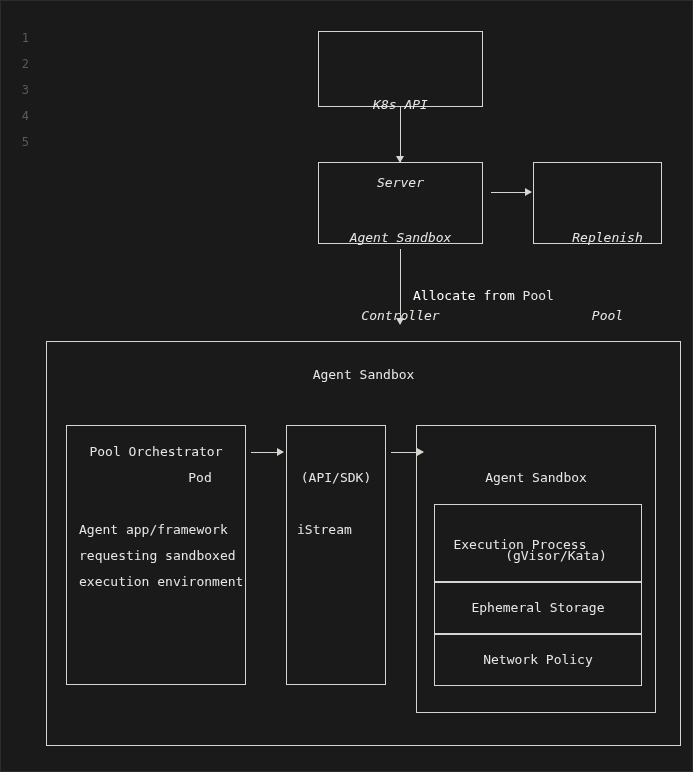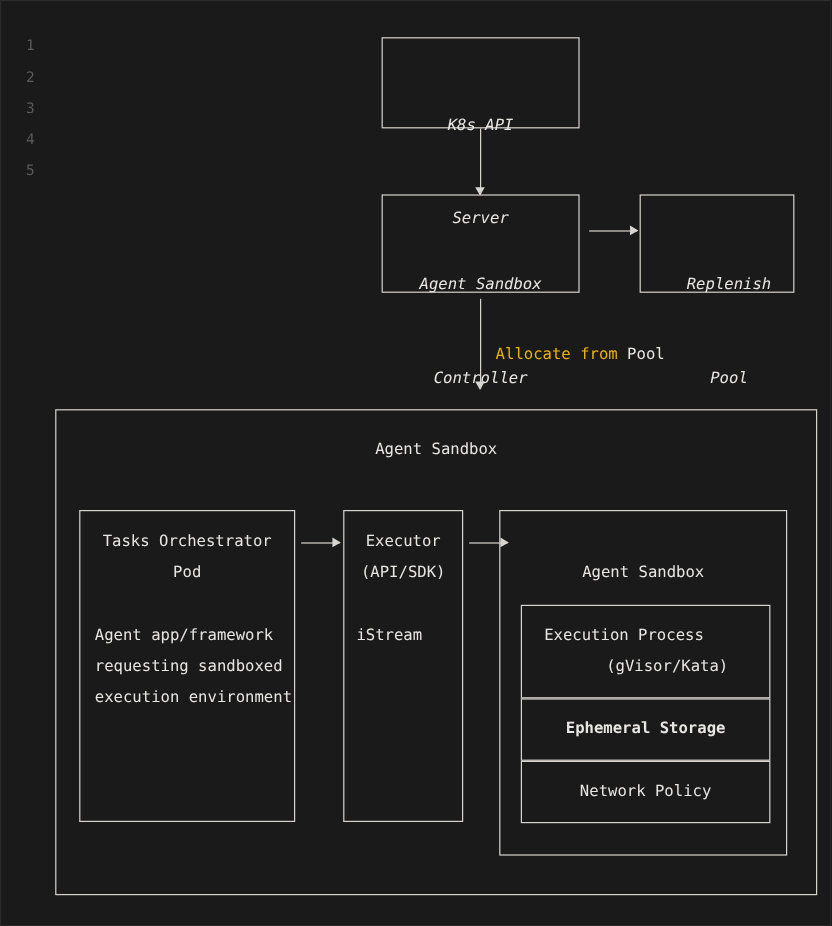--- a/index.html
+++ b/index.html
@@ -89,21 +89,21 @@
     border-bottom: 4px solid transparent;
     border-left: 7px solid #d8d4cf;
   }
 
   .edge-label {
     position: absolute;
     font-size: 13px;
     line-height: 18px;
     white-space: pre;
   }
-  .accent { color: #eab308; }
+  .accent { color: #ffffff; }
 
   .text-block {
     position: absolute;
     font-size: 13px;
     line-height: 26px;
     white-space: pre;
     color: #e8e6e3;
   }
   .center { text-align: center; }
 </style>
@@ -141,42 +141,41 @@
       <span class="box-line">Pool</span>
     </div>
 
     <div class="arrow-v" style="left:359px; top:248px; height:75px;"></div>
     <div class="edge-label" style="left:372px; top:286px;"><span class="accent">Allocate from</span><span> Pool</span></div>
 
     <div class="box" style="left:5px; top:340px; width:635px; height:405px;"></div>
     <div class="text-block center" style="left:5px; top:361px; width:635px;">Agent Sandbox</div>
 
     <div class="box" style="left:25px; top:424px; width:180px; height:260px;"></div>
-    <div class="text-block center" style="left:25px; top:438px; width:180px;">Tasks Orchestrator</div>
-    <div class="text-block center" style="left:25px; top:464px; width:180px;">Pod</div>
+    <div class="text-block center" style="left:25px; top:438px; width:180px;">Pool Orchestrator</div>
+    <div class="text-block center" style="left:25px; top:464px; width:180px;padding-left:44px;">Pod</div>
     <div class="text-block" style="left:38px; top:516px;">Agent app/framework</div>
     <div class="text-block" style="left:38px; top:542px;">requesting sandboxed</div>
     <div class="text-block" style="left:38px; top:568px;">execution environment</div>
 
     <div class="arrow-h" style="left:210px; top:451px; width:32px;"></div>
 
     <div class="box" style="left:245px; top:424px; width:100px; height:260px;"></div>
-    <div class="text-block center" style="left:245px; top:438px; width:100px;">Executor</div>
     <div class="text-block center" style="left:245px; top:464px; width:100px;">(API/SDK)</div>
     <div class="text-block" style="left:256px; top:516px;">iStream</div>
 
     <div class="arrow-h" style="left:350px; top:451px; width:32px;"></div>
 
     <div class="box" style="left:375px; top:424px; width:240px; height:288px;"></div>
     <div class="text-block center" style="left:375px; top:464px; width:240px;">Agent Sandbox</div>
 
     <div class="box" style="left:393px; top:503px; width:208px; height:78px;"></div>
-    <div class="text-block center" style="left:393px; top:516px; width:172px;">Execution Process</div>
+    <div class="text-block center" style="left:393px; top:531px; width:172px;">Execution Process</div>
     <div class="text-block center" style="left:393px; top:542px; width:244px;">(gVisor/Kata)</div>
 
     <div class="box" style="left:393px; top:581px; width:208px; height:52px;"></div>
-    <div class="text-block center" style="left:393px; top:594px; width:208px;font-weight:bold;">Ephemeral Storage</div>
+    <div class="text-block center" style="left:393px; top:594px; width:208px;">Ephemeral Storage</div>
 
     <div class="box" style="left:393px; top:633px; width:208px; height:52px;"></div>
     <div class="text-block center" style="left:393px; top:646px; width:208px;">Network Policy</div>
 
   </div>
 </div>
 
 </body></html>

